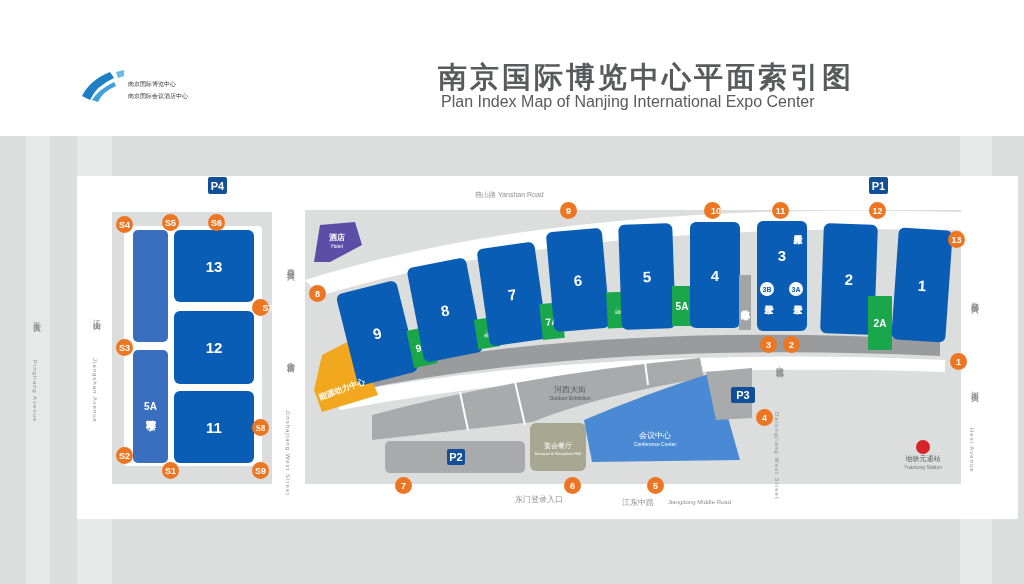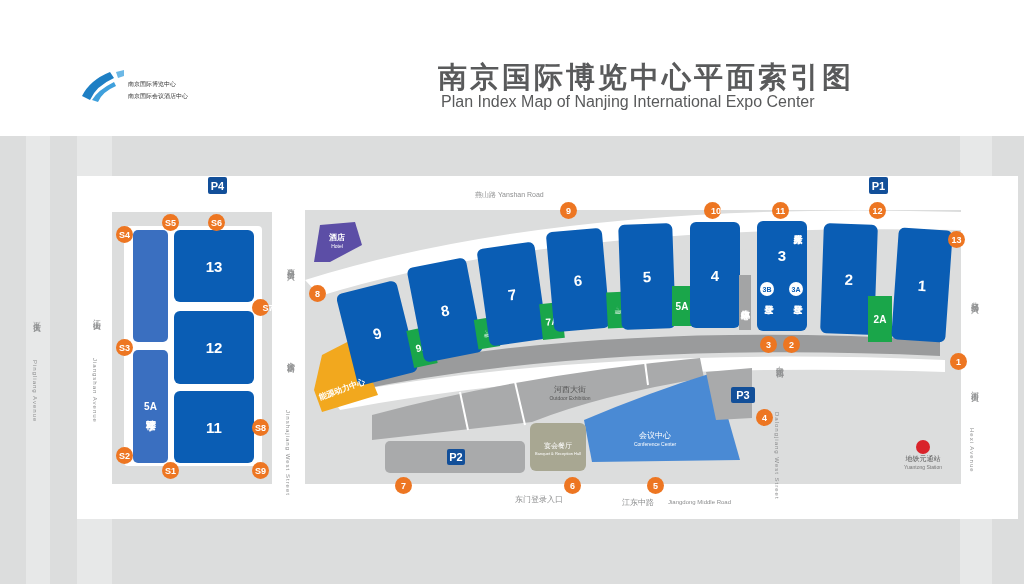--- a/index.html
+++ b/index.html
@@ -52,36 +52,36 @@
     <span>12</span>
   </div>
 <div class="hall" style="left:174px;top:391px;width:80px;height:72px;">
     <span>11</span>
   </div>
 
 <div class="pk" style="left:208px;top:177px;width:19px;height:17px;">
     <span>P4</span>
   </div>
 
-<div class="gate" style="left:116px;top:226px;">
+<div class="gate" style="left:116px;top:216px;">
     <span>S4</span>
   </div>
 <div class="gate" style="left:162px;top:214px;text-align:right;">
     <span>S5</span>
   </div>
 <div class="gate" style="left:208px;top:214px;">
     <span>S6</span>
   </div>
 <div class="gate" style="left:252px;top:299px;padding-left:15px;">
     <span>S7</span>
   </div>
 <div class="gate" style="left:116px;top:339px;">
     <span>S3</span>
   </div>
-<div class="gate" style="left:252px;top:419px;">
+<div class="gate" style="left:252px;top:419px;font-family:Liberation Serif, serif;">
     <span>S8</span>
   </div>
 <div class="gate" style="left:116px;top:447px;">
     <span>S2</span>
   </div>
 <div class="gate" style="left:162px;top:462px;">
     <span>S1</span>
   </div>
 <div class="gate" style="left:252px;top:462px;">
     <span>S9</span>
@@ -157,21 +157,21 @@
   <span style="margin-top:20px;">3</span>
 </div>
 <div class="abs" style="left:791px;top:228px;writing-mode:vertical-rl;color:#fff;font-size:9px;font-weight:bold;">服务大厅</div>
 <div class="abs" style="left:760px;top:282px;width:14px;height:14px;border-radius:50%;background:#fff;color:#0a5db4;font-size:7px;font-weight:bold;display:flex;align-items:center;justify-content:center;">3B</div>
 <div class="abs" style="left:762px;top:298px;writing-mode:vertical-rl;color:#fff;font-size:9px;font-weight:bold;">登录厅</div>
 <div class="abs" style="left:789px;top:282px;width:14px;height:14px;border-radius:50%;background:#fff;color:#0a5db4;font-size:7px;font-weight:bold;display:flex;align-items:center;justify-content:center;">3A</div>
 <div class="abs" style="left:791px;top:298px;writing-mode:vertical-rl;color:#fff;font-size:9px;font-weight:bold;">登录厅</div>
 <div class="hall" style="left:822px;top:224px;width:54px;height:110px;transform:rotate(2deg);">
     <span>2</span>
   </div>
-<div class="green" style="left:868px;top:296px;width:24px;height:46px;">
+<div class="green" style="left:868px;top:296px;width:24px;height:54px;">
     <span>2A</span>
   </div>
 <div class="hall" style="left:895px;top:229px;width:54px;height:112px;transform:rotate(4deg);">
     <span>1</span>
   </div>
 
 <div class="abs" style="left:322px;top:232px;color:#fff;font-size:8px;font-weight:bold;text-align:center;width:30px;">
   <div>酒店</div>
   <div style="font-size:5px;font-weight:normal;">Hotel</div>
 </div>

